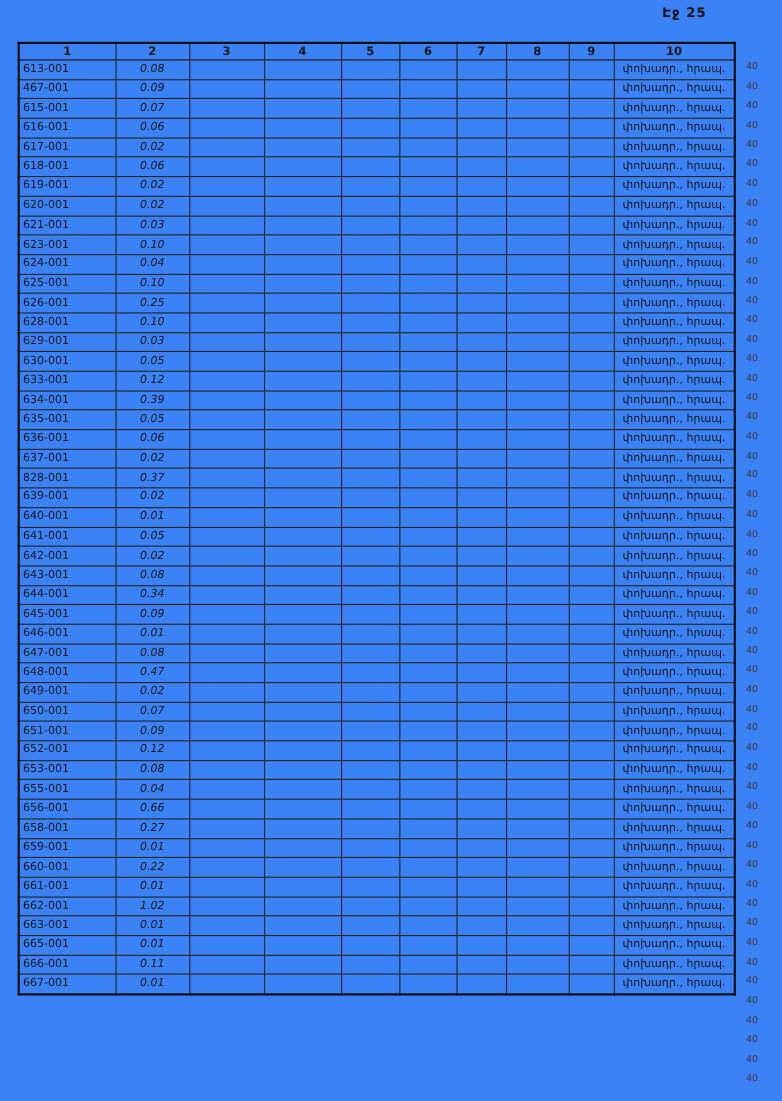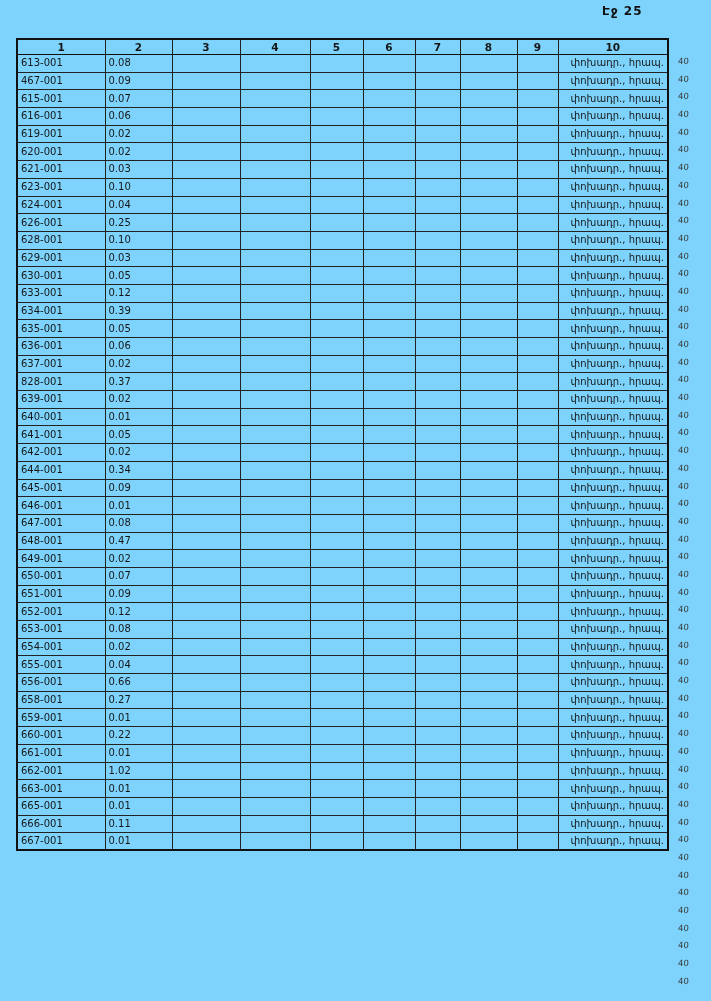--- a/index.html
+++ b/index.html
@@ -1,19 +1,19 @@
 <!DOCTYPE html>
 <html><head>
 <meta charset="utf-8">
 <style>
   html,body { margin:0; padding:0; background:#d9d9d9; }
   .sheet {
     position:relative;
     width:711px; height:1001px;
-    background:#7dd3fc;
+    background:#3b82f6;
     font-family:"DejaVu Sans","Liberation Sans",sans-serif;
     color:#161616;
     overflow:hidden;
   }
   .page-label {
     position:absolute; top:4px; left:602px;
     font-size:12px; font-weight:bold; letter-spacing:1px;
     color:#111;
   }
   table.data-table {
@@ -30,22 +30,22 @@
     line-height:1;
     overflow:hidden; white-space:nowrap;
   }
   table.data-table th {
     height:14px; text-align:center;
     font-weight:bold; font-size:10.5px;
     border-bottom:1.5px solid #111;
   }
   table.data-table tr.data-row { height:17.7px;margin-left:23px; }
   td.c1 { text-align:left; padding-left:4px; }
-  td.c2 { text-align:left; }
-  td.c10 { text-align:right; font-size:9.5px; padding-left:2px; }
+  td.c2 { text-align:center;font-style:italic; }
+  td.c10 { text-align:center; font-size:9.5px; padding-left:2px; }
   
   .w1{width:88px}.w2{width:67px}.w3{width:68px}.w4{width:70px}.w5{width:53px}
   .w6{width:52px}.w7{width:45px}.w8{width:57px}.w9{width:41px}.w10{width:110px}
   .margin-column {
     position:absolute; left:674px; top:53px;
     display:flex; flex-direction:column;
     width:34px;
   }
   .margin-note {
     height:17.7px; line-height:17.7px;
@@ -130,20 +130,44 @@
           <td class="c3"></td>
           <td class="c4"></td>
           <td class="c5"></td>
           <td class="c6"></td>
           <td class="c7"></td>
           <td class="c8"></td>
           <td class="c9"></td>
           <td class="c10">փոխադր., հրապ.</td>
         </tr>
         <tr class="data-row">
+          <td class="c1">617-001</td>
+          <td class="c2">0.02</td>
+          <td class="c3"></td>
+          <td class="c4"></td>
+          <td class="c5"></td>
+          <td class="c6"></td>
+          <td class="c7"></td>
+          <td class="c8"></td>
+          <td class="c9"></td>
+          <td class="c10">փոխադր., հրապ.</td>
+        </tr>
+        <tr class="data-row">
+          <td class="c1">618-001</td>
+          <td class="c2">0.06</td>
+          <td class="c3"></td>
+          <td class="c4"></td>
+          <td class="c5"></td>
+          <td class="c6"></td>
+          <td class="c7"></td>
+          <td class="c8"></td>
+          <td class="c9"></td>
+          <td class="c10">փոխադր., հրապ.</td>
+        </tr>
+        <tr class="data-row">
           <td class="c1">619-001</td>
           <td class="c2">0.02</td>
           <td class="c3"></td>
           <td class="c4"></td>
           <td class="c5"></td>
           <td class="c6"></td>
           <td class="c7"></td>
           <td class="c8"></td>
           <td class="c9"></td>
           <td class="c10">փոխադր., հրապ.</td>
@@ -190,20 +214,32 @@
           <td class="c3"></td>
           <td class="c4"></td>
           <td class="c5"></td>
           <td class="c6"></td>
           <td class="c7"></td>
           <td class="c8"></td>
           <td class="c9"></td>
           <td class="c10">փոխադր., հրապ.</td>
         </tr>
         <tr class="data-row">
+          <td class="c1">625-001</td>
+          <td class="c2">0.10</td>
+          <td class="c3"></td>
+          <td class="c4"></td>
+          <td class="c5"></td>
+          <td class="c6"></td>
+          <td class="c7"></td>
+          <td class="c8"></td>
+          <td class="c9"></td>
+          <td class="c10">փոխադր., հրապ.</td>
+        </tr>
+        <tr class="data-row">
           <td class="c1">626-001</td>
           <td class="c2">0.25</td>
           <td class="c3"></td>
           <td class="c4"></td>
           <td class="c5"></td>
           <td class="c6"></td>
           <td class="c7"></td>
           <td class="c8"></td>
           <td class="c9"></td>
           <td class="c10">փոխադր., հրապ.</td>
@@ -358,20 +394,32 @@
           <td class="c3"></td>
           <td class="c4"></td>
           <td class="c5"></td>
           <td class="c6"></td>
           <td class="c7"></td>
           <td class="c8"></td>
           <td class="c9"></td>
           <td class="c10">փոխադր., հրապ.</td>
         </tr>
         <tr class="data-row">
+          <td class="c1">643-001</td>
+          <td class="c2">0.08</td>
+          <td class="c3"></td>
+          <td class="c4"></td>
+          <td class="c5"></td>
+          <td class="c6"></td>
+          <td class="c7"></td>
+          <td class="c8"></td>
+          <td class="c9"></td>
+          <td class="c10">փոխադր., հրապ.</td>
+        </tr>
+        <tr class="data-row">
           <td class="c1">644-001</td>
           <td class="c2">0.34</td>
           <td class="c3"></td>
           <td class="c4"></td>
           <td class="c5"></td>
           <td class="c6"></td>
           <td class="c7"></td>
           <td class="c8"></td>
           <td class="c9"></td>
           <td class="c10">փոխադր., հրապ.</td>
@@ -468,32 +516,20 @@
           <td class="c5"></td>
           <td class="c6"></td>
           <td class="c7"></td>
           <td class="c8"></td>
           <td class="c9"></td>
           <td class="c10">փոխադր., հրապ.</td>
         </tr>
         <tr class="data-row">
           <td class="c1">653-001</td>
           <td class="c2">0.08</td>
-          <td class="c3"></td>
-          <td class="c4"></td>
-          <td class="c5"></td>
-          <td class="c6"></td>
-          <td class="c7"></td>
-          <td class="c8"></td>
-          <td class="c9"></td>
-          <td class="c10">փոխադր., հրապ.</td>
-        </tr>
-        <tr class="data-row">
-          <td class="c1">654-001</td>
-          <td class="c2">0.02</td>
           <td class="c3"></td>
           <td class="c4"></td>
           <td class="c5"></td>
           <td class="c6"></td>
           <td class="c7"></td>
           <td class="c8"></td>
           <td class="c9"></td>
           <td class="c10">փոխադր., հրապ.</td>
         </tr>
         <tr class="data-row">

